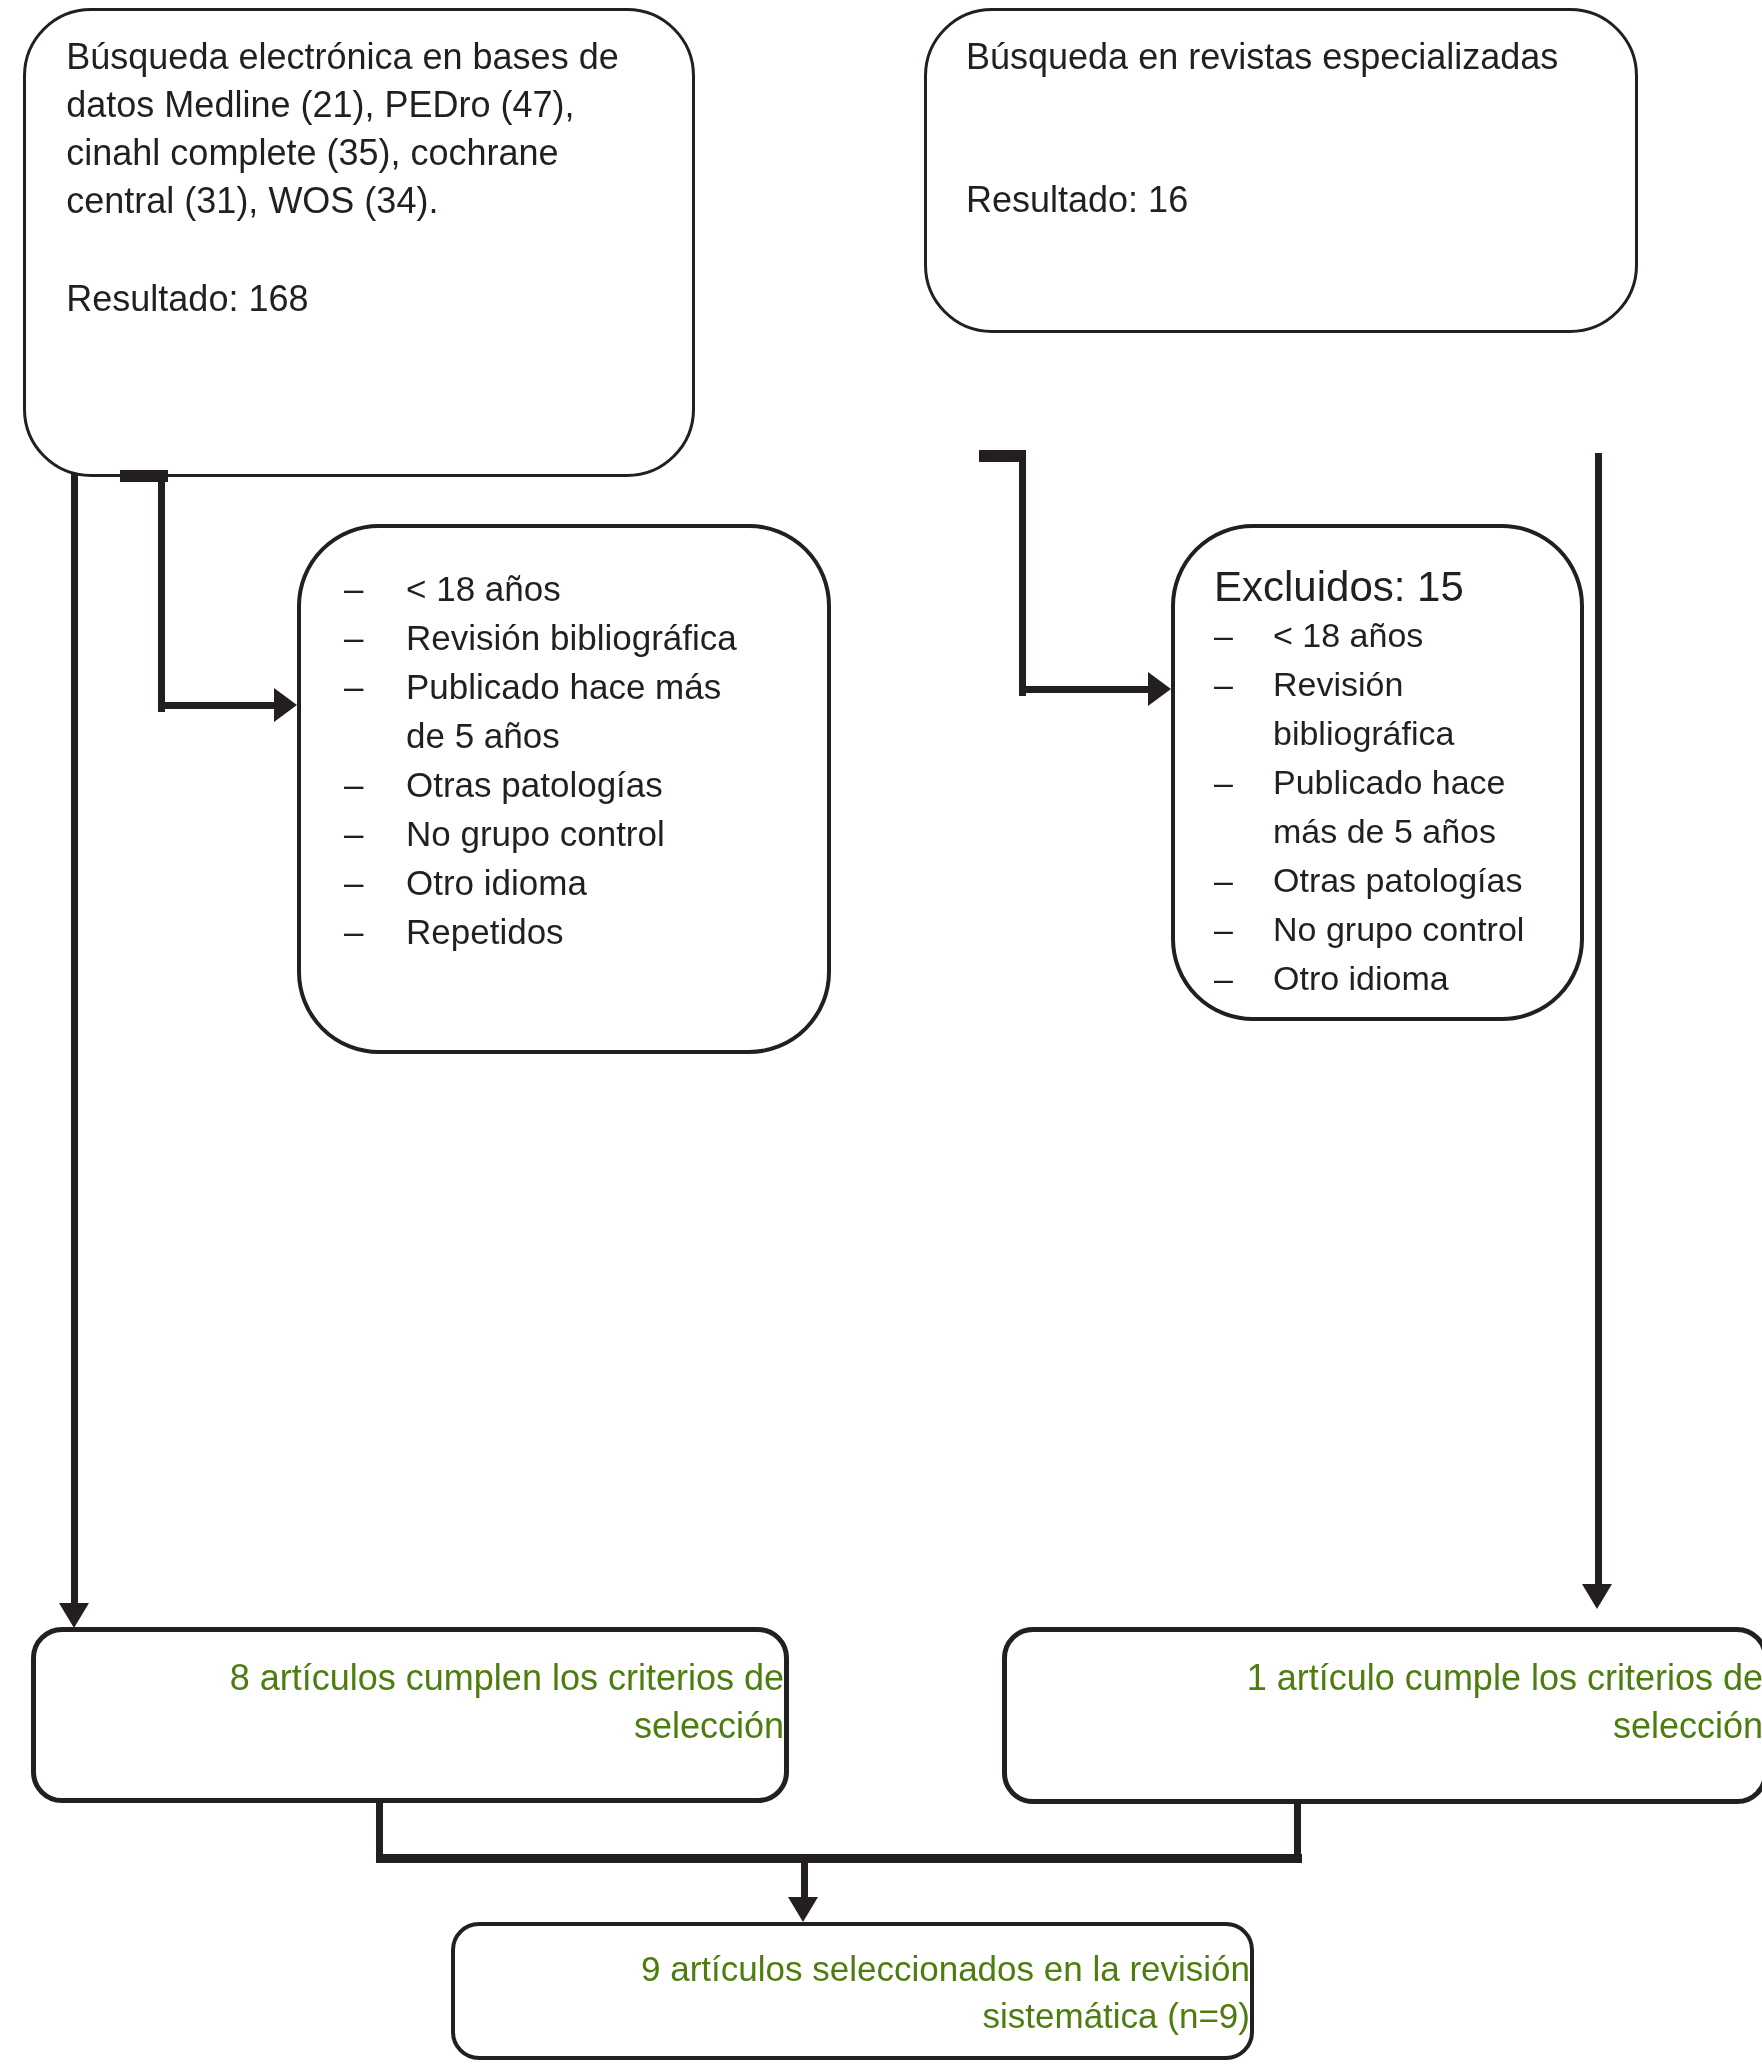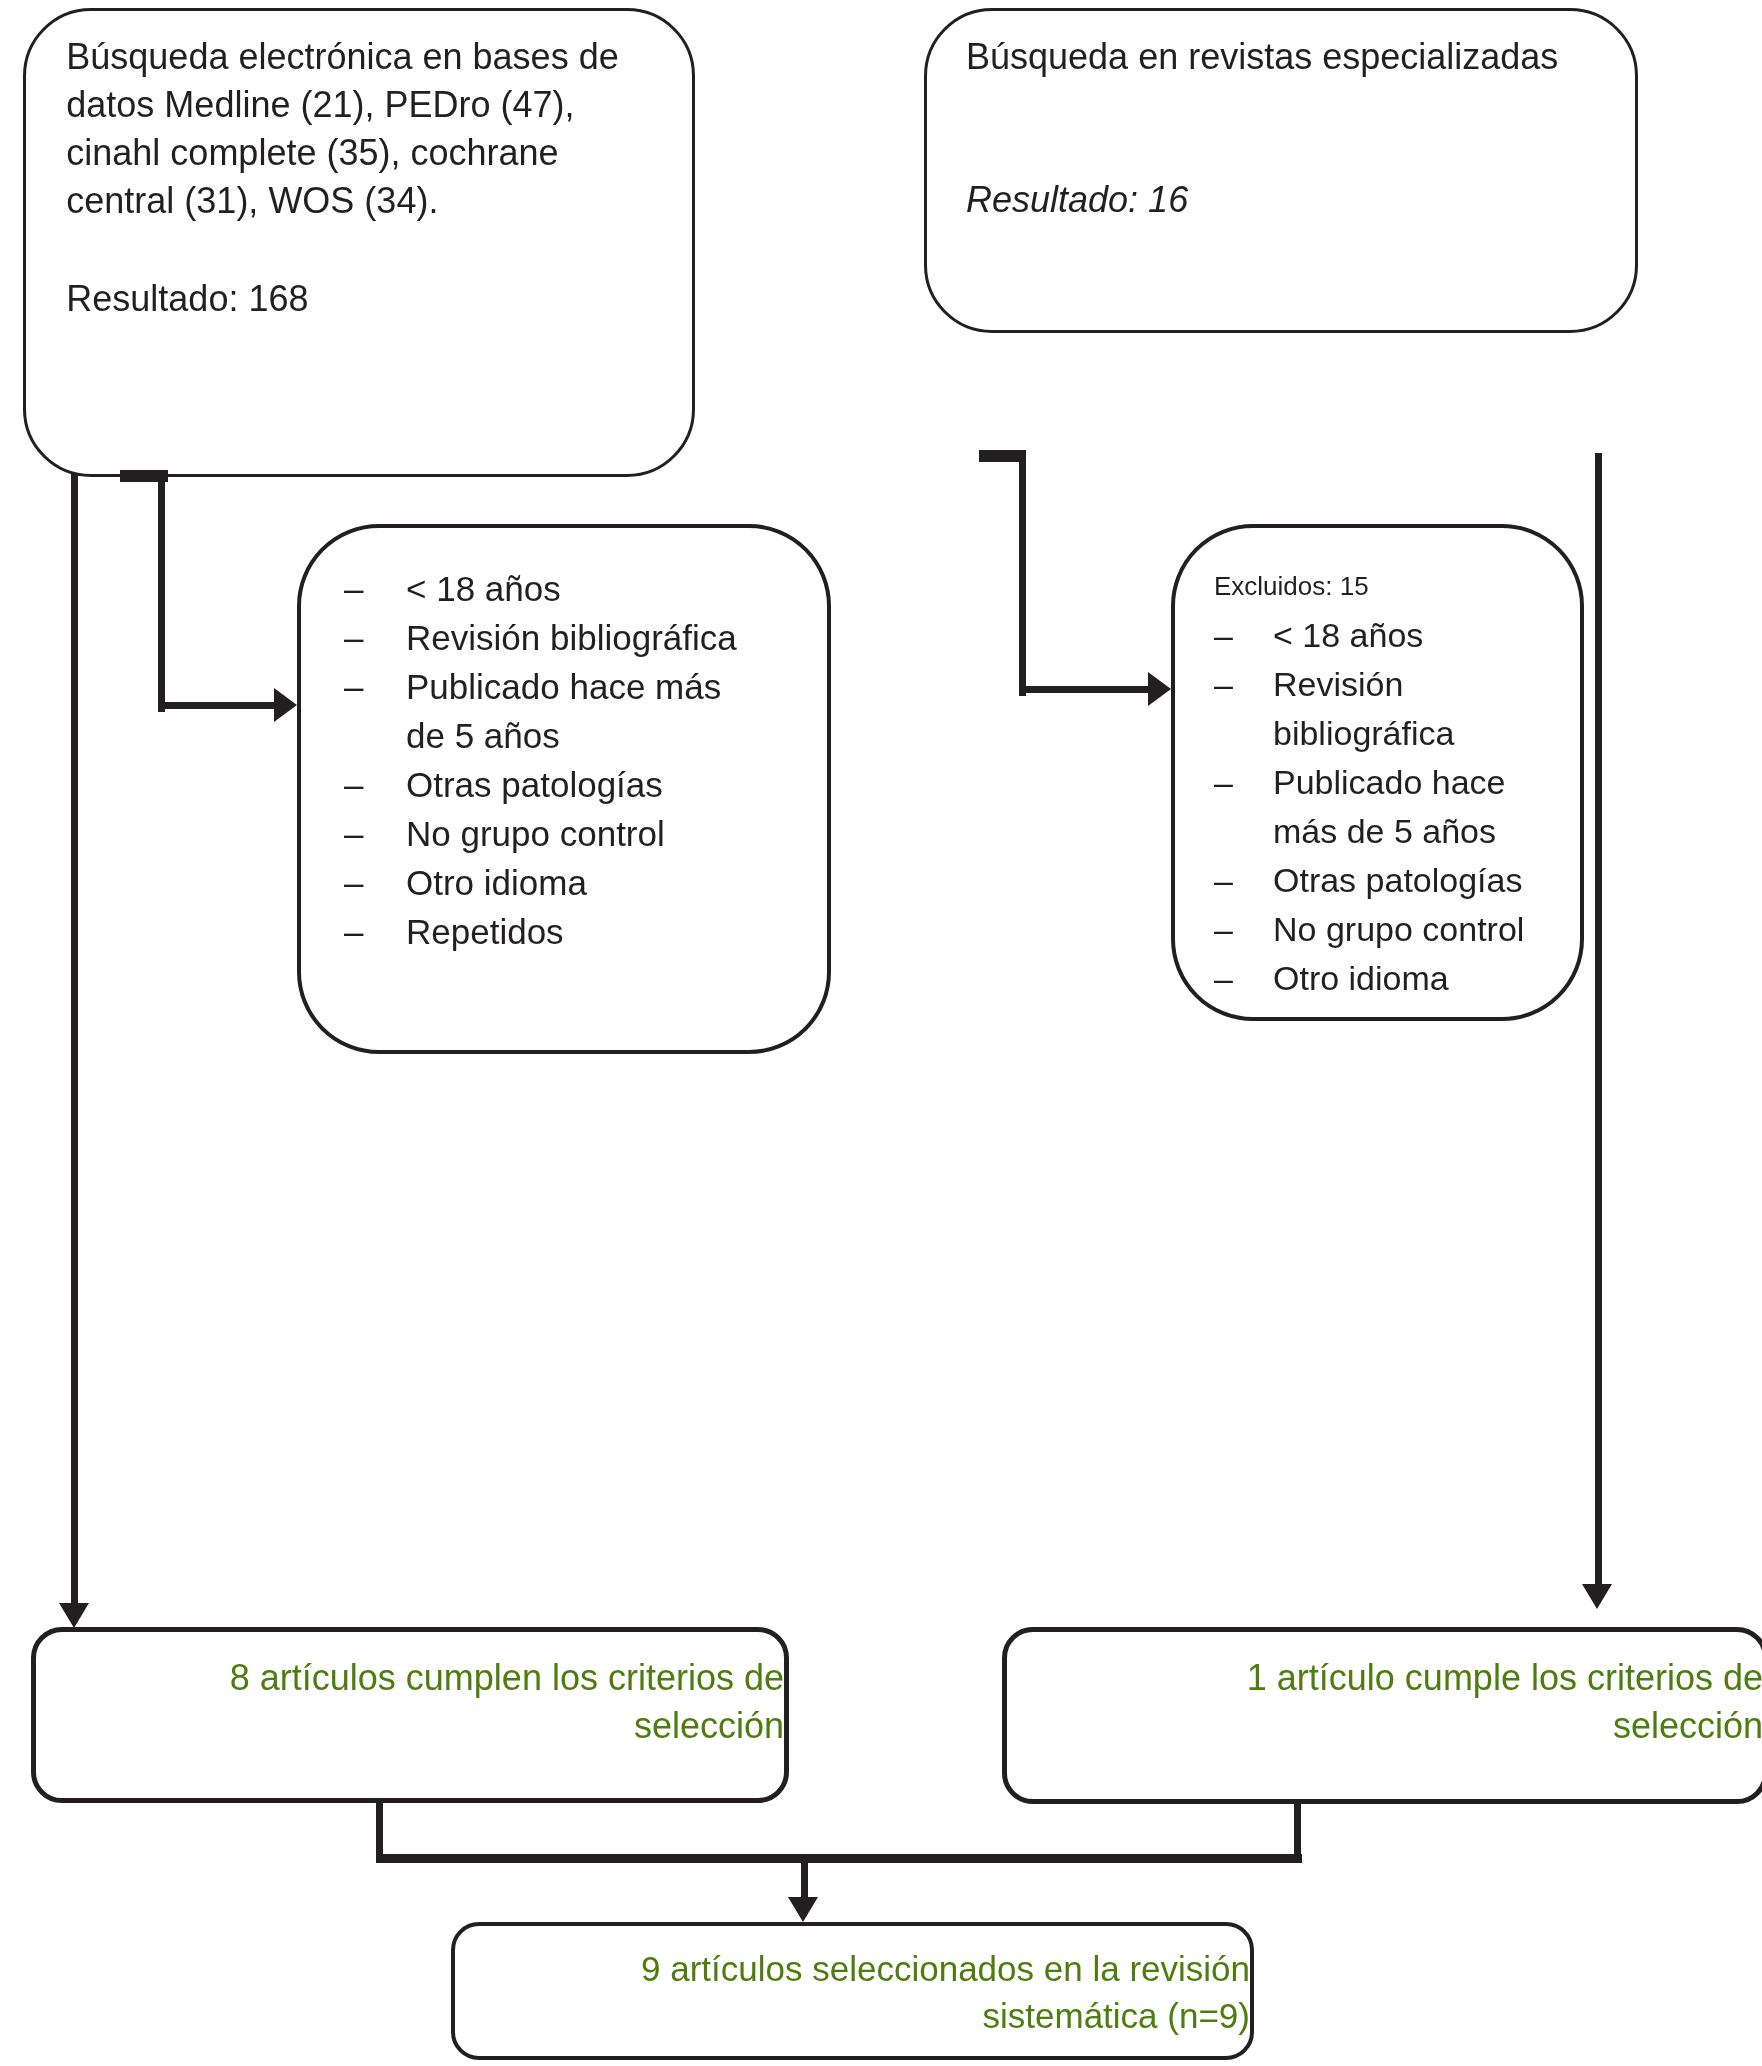--- a/index.html
+++ b/index.html
@@ -45,40 +45,40 @@
   .arrow.right{
     border-top:17px solid transparent;
     border-bottom:17px solid transparent;
     border-left:23px solid #231f20;
   }
   .excl-inner{position:absolute;left:0;top:0;right:0;}
   .excl-title{font-size:35px;line-height:49px;}
   .excl-row{display:flex;font-size:35px;line-height:49px;}
   .excl-row .dash{flex:0 0 62px;}
   .excl-row .itxt{flex:1 1 auto;white-space:pre-line;}
-  .excl-right .excl-title{font-size:26px;}
+  .excl-right .excl-title{font-size:42px;}
   .excl-right .excl-row{font-size:34px;}
   .excl-right .excl-row .dash{flex:0 0 59px;}
 </style>
 </head>
 <body>
 
 <div id="stage">
 
   <div class="box" style="left:9.3px;top:7.8px;width:672px;height:469px;border-width:3.9px;border-radius:68px;">
     <div class="txt" style="left:40px;top:22px;right:12.4px;">Búsqueda electrónica en bases de
 datos Medline (21), PEDro (47),
 cinahl complete (35), cochrane
 central (31), WOS (34).</div>
     <div class="txt" style="left:40px;top:264px;">Resultado: 168</div>
   </div>
 
   <div class="box" style="left:910px;top:7.8px;width:714px;height:325px;border-width:3.9px;border-radius:68px;">
     <div class="txt" style="left:39px;top:22px;right:9.3px;">Búsqueda en revistas especializadas</div>
-    <div class="txt" style="left:39px;top:165px;font-style:italic;">Resultado: 16</div>
+    <div class="txt" style="left:39px;top:165px;">Resultado: 16</div>
   </div>
 
   <div class="box" style="left:283px;top:524px;width:534px;height:530px;border-radius:82px;">
     <div class="excl-inner" style="padding:36px 14px 0 43px;">
       <div class="excl-row">
         <span class="dash">–</span>
         <span class="itxt">&lt; 18 años</span>
       </div>
       <div class="excl-row">
         <span class="dash">–</span>

